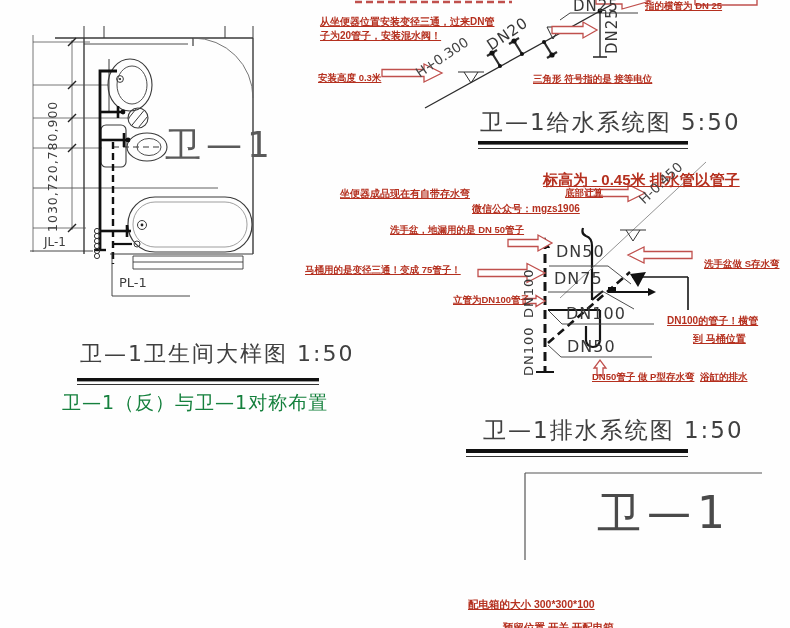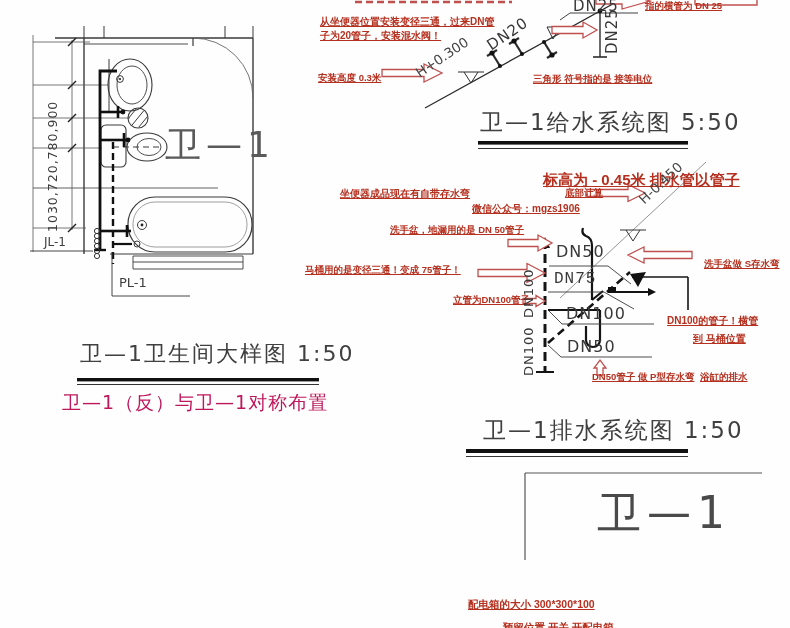--- a/index.html
+++ b/index.html
@@ -237,21 +237,21 @@
     <line x1="355" y1="2" x2="512" y2="2" stroke-width="2.5" stroke-dasharray="7,4"></line>
     <path d="M695,5 L695,0 M695,5 L757,5 L757,0" stroke-width="1.4"></path>
   </g>
 </svg>
 
 <div class="t cad rot" style="left:46px;top:232px;font-size:12.5px;letter-spacing:1px;transform:rotate(-90deg);">1030,720,780,900</div>
 <div class="t cad" style="left:165px;top:124px;font-size:36px;letter-spacing:5px;color:#5a5a5a;">卫—1</div>
 <div class="t cad" style="left:44px;top:236px;font-size:12px;">JL-1</div>
 <div class="t cad" style="left:119px;top:276px;font-size:13px;text-align:right;">PL-1</div>
 <div class="t cad big-title" style="left:80px;top:341px;font-size:22px;">卫—1卫生间大样图 1:50</div>
-<div class="t cad" style="left:62px;top:392px;font-size:19px;letter-spacing:1px;color:#be185d;">卫—1（反）与卫—1对称布置</div>
+<div class="t cad" style="left:62px;top:392px;font-size:19px;letter-spacing:1px;color:#15803d;">卫—1（反）与卫—1对称布置</div>
 
 <div class="t red" style="left:320px;top:16px;">从坐便器位置安装变径三通，过来DN管</div>
 <div class="t red" style="left:320px;top:30px;">子为20管子，安装混水阀！</div>
 <div class="t red" style="left:318px;top:73px;font-size:9.5px;">安装高度 0.3米</div>
 <div class="t red" style="left:645px;top:1px;font-size:9.5px;">指的横管为 DN 25</div>
 <div class="t red" style="left:533px;top:74px;font-size:9.5px;">三角形 符号指的是 接等电位</div>
 <div class="t cad dn rot" style="left:484px;top:40px;font-size:15px;transform:rotate(-34deg);">DN20</div>
 <div class="t cad dn" style="left:573px;top:-2px;font-size:15px;">DN25</div>
 <div class="t cad dn rot" style="left:604px;top:54px;font-size:15px;transform:rotate(-90deg);">DN25</div>
 <div class="t cad rot" style="left:413px;top:68px;font-size:13.5px;transform:rotate(-34deg);color:#444;">H+0.300</div>
@@ -263,21 +263,21 @@
 <div class="t red" style="left:472px;top:203px;">微信公众号：mgzs1906</div>
 <div class="t red" style="left:390px;top:225px;font-size:9.5px;">洗手盆，地漏用的是 DN 50管子</div>
 <div class="t red" style="left:704px;top:246px;font-size:9.5px;margin-top:13px;">洗手盆做 S存水弯</div>
 <div class="t red" style="left:305px;top:265px;font-size:9.5px;">马桶用的是变径三通！变成 75管子！</div>
 <div class="t red" style="left:453px;top:295px;font-size:9.5px;">立管为DN100管子</div>
 <div class="t red" style="left:667px;top:315px;text-align:right;">DN100的管子！横管</div>
 <div class="t red" style="left:667px;top:333px;margin-left:26px;">到 马桶位置</div>
 <div class="t red" style="left:592px;top:372px;font-size:9.5px;">DN50管子 做 P型存水弯</div>
 <div class="t red" style="left:700px;top:372px;font-size:9.5px;">浴缸的排水</div>
 <div class="t cad dn" style="left:556px;top:243px;">DN50</div>
-<div class="t cad dn" style="left:554px;top:270px;font-family:Liberation Mono, monospace;">DN75</div>
+<div class="t cad dn" style="left:554px;top:270px;">DN75</div>
 <div class="t cad dn rot" style="left:522px;top:318px;font-size:13px;transform:rotate(-90deg);">DN100</div>
 <div class="t cad dn rot" style="left:522px;top:376px;font-size:13px;transform:rotate(-90deg);">DN100</div>
 <div class="t cad dn" style="left:566px;top:305px;">DN100</div>
 <div class="t cad dn" style="left:567px;top:338px;">DN50</div>
 <div class="t cad rot" style="left:636px;top:196px;font-size:13.5px;transform:rotate(-43deg);color:#444;">H-0.450</div>
 <div class="t cad big-title" style="left:483px;top:417px;">卫—1排水系统图  1:50</div>
 
 <div class="t cad" style="left:597px;top:488px;font-size:44px;letter-spacing:6px;color:#4a4a4a;">卫—1</div>
 <div class="t red" style="left:468px;top:598px;font-size:10.5px;">配电箱的大小 300*300*100</div>
 <div class="t red" style="left:503px;top:621px;font-size:10.5px;">预留位置 开关 开配电箱</div>

